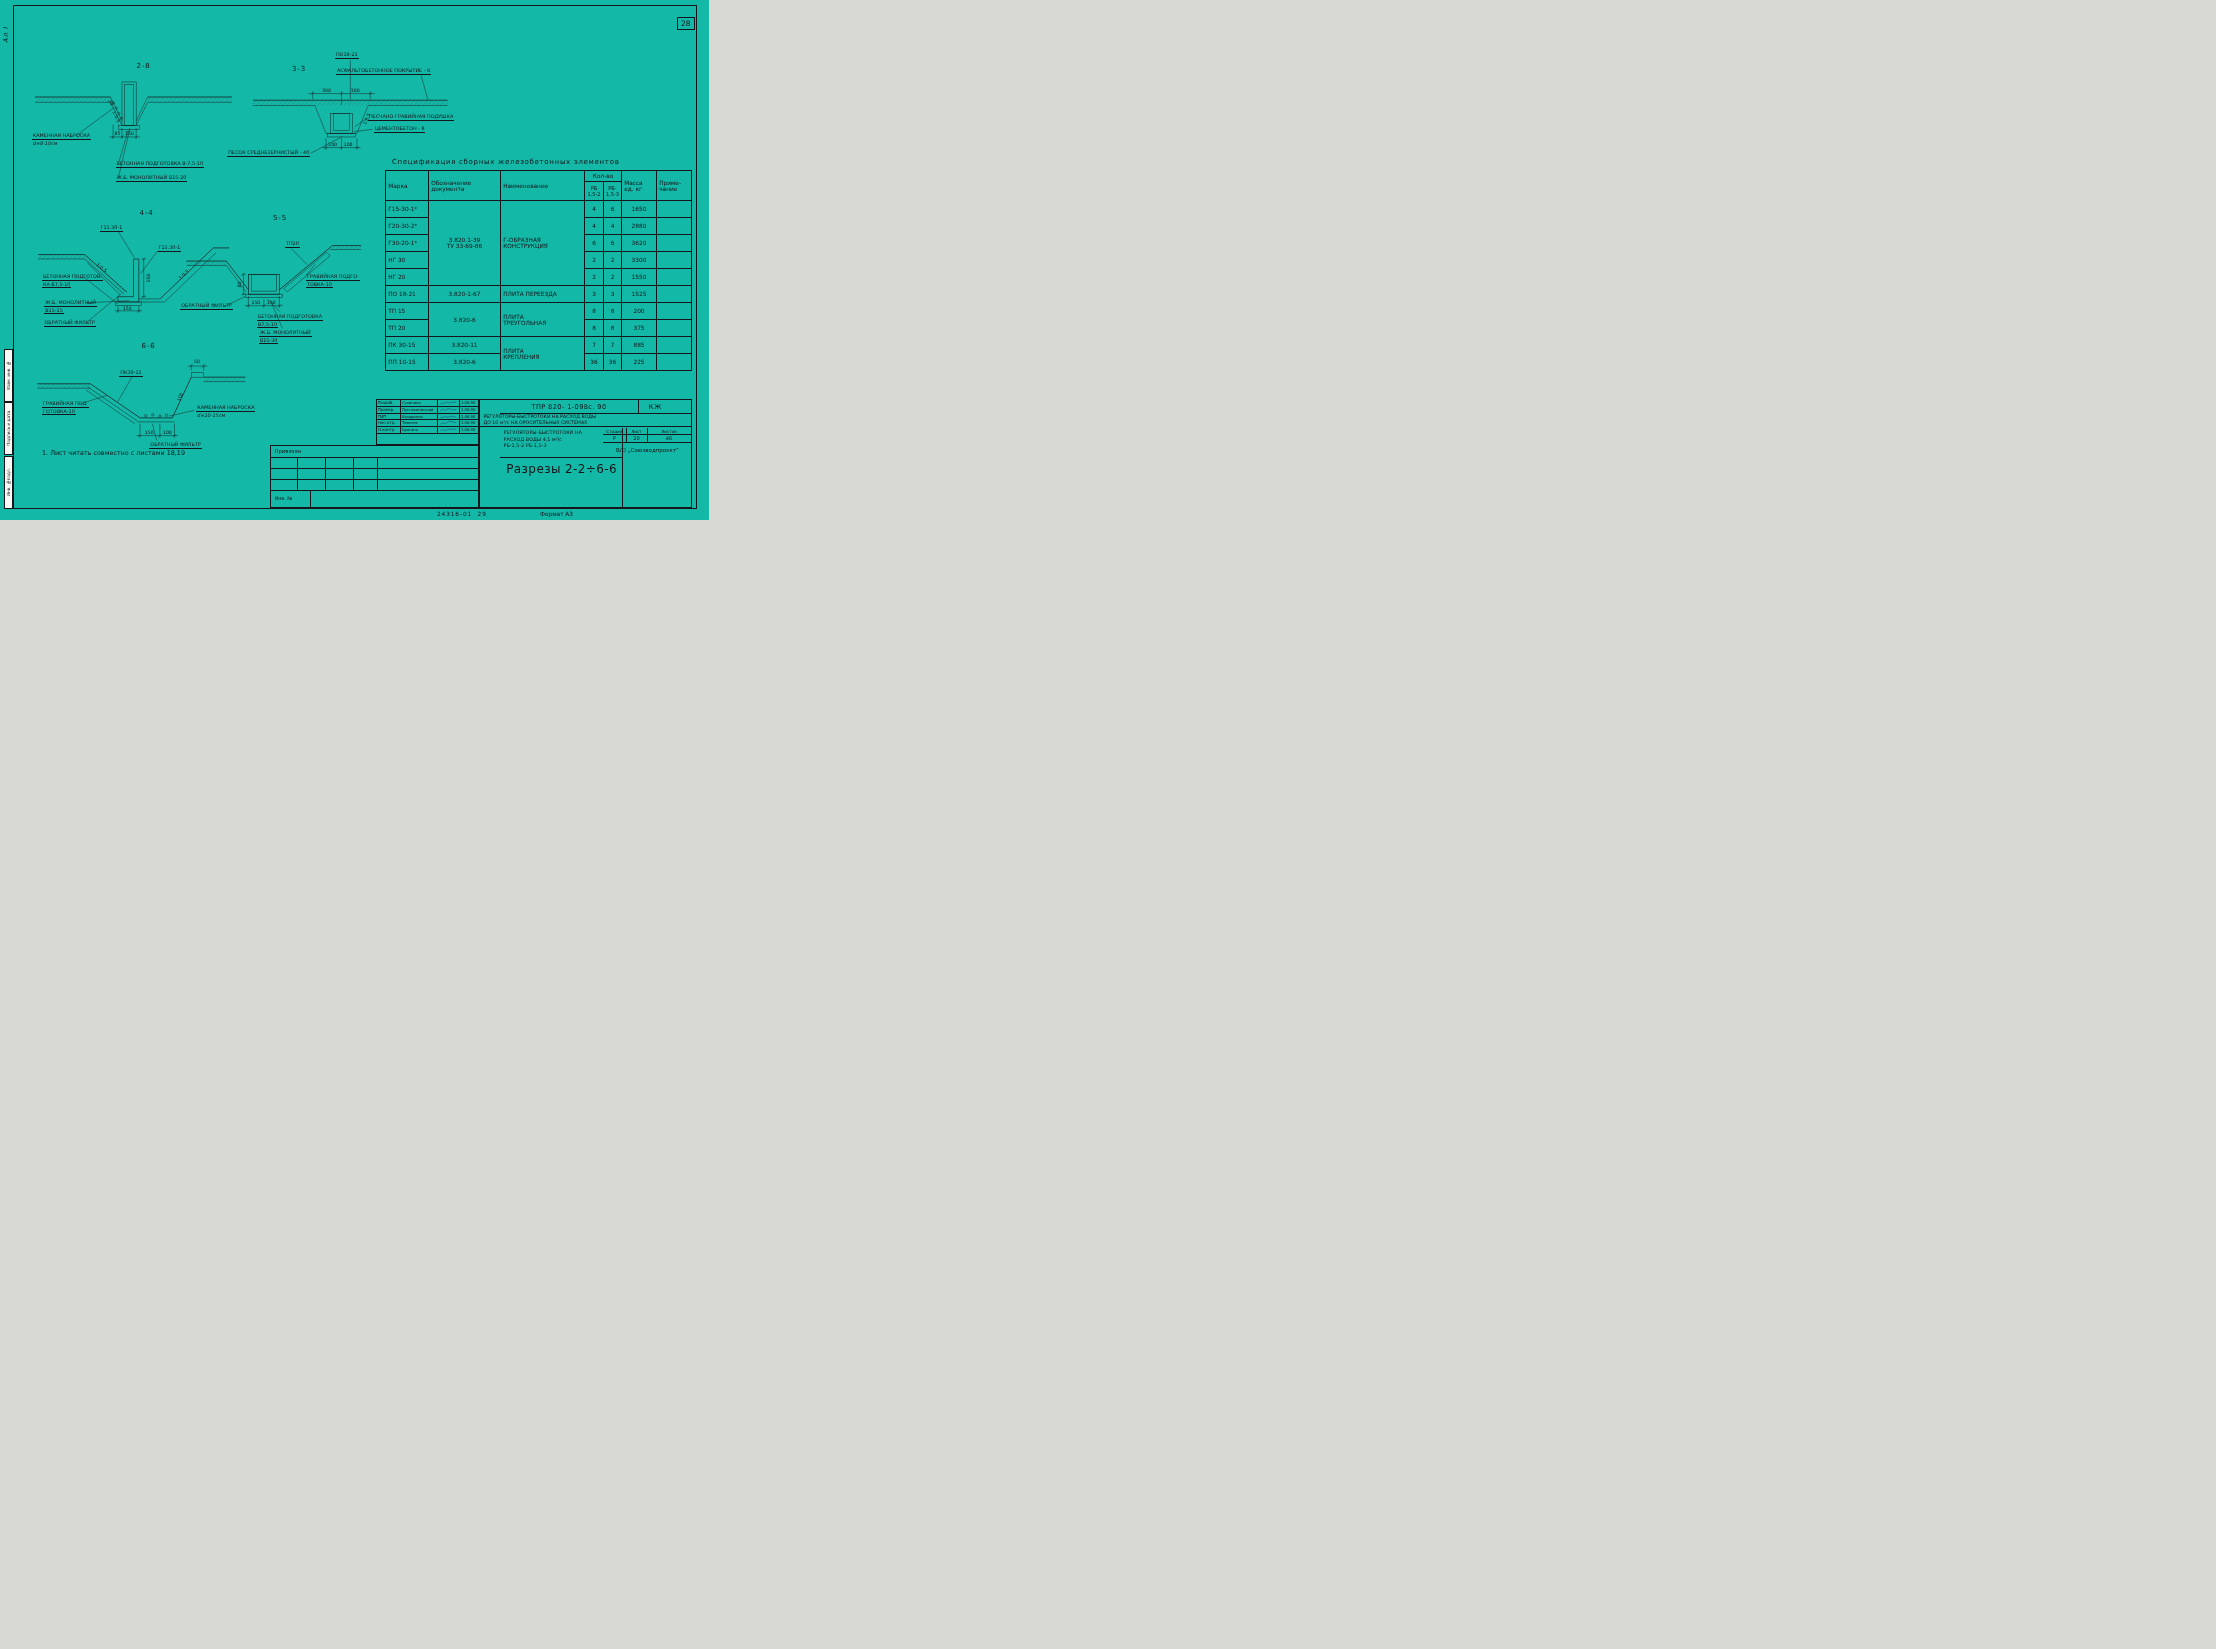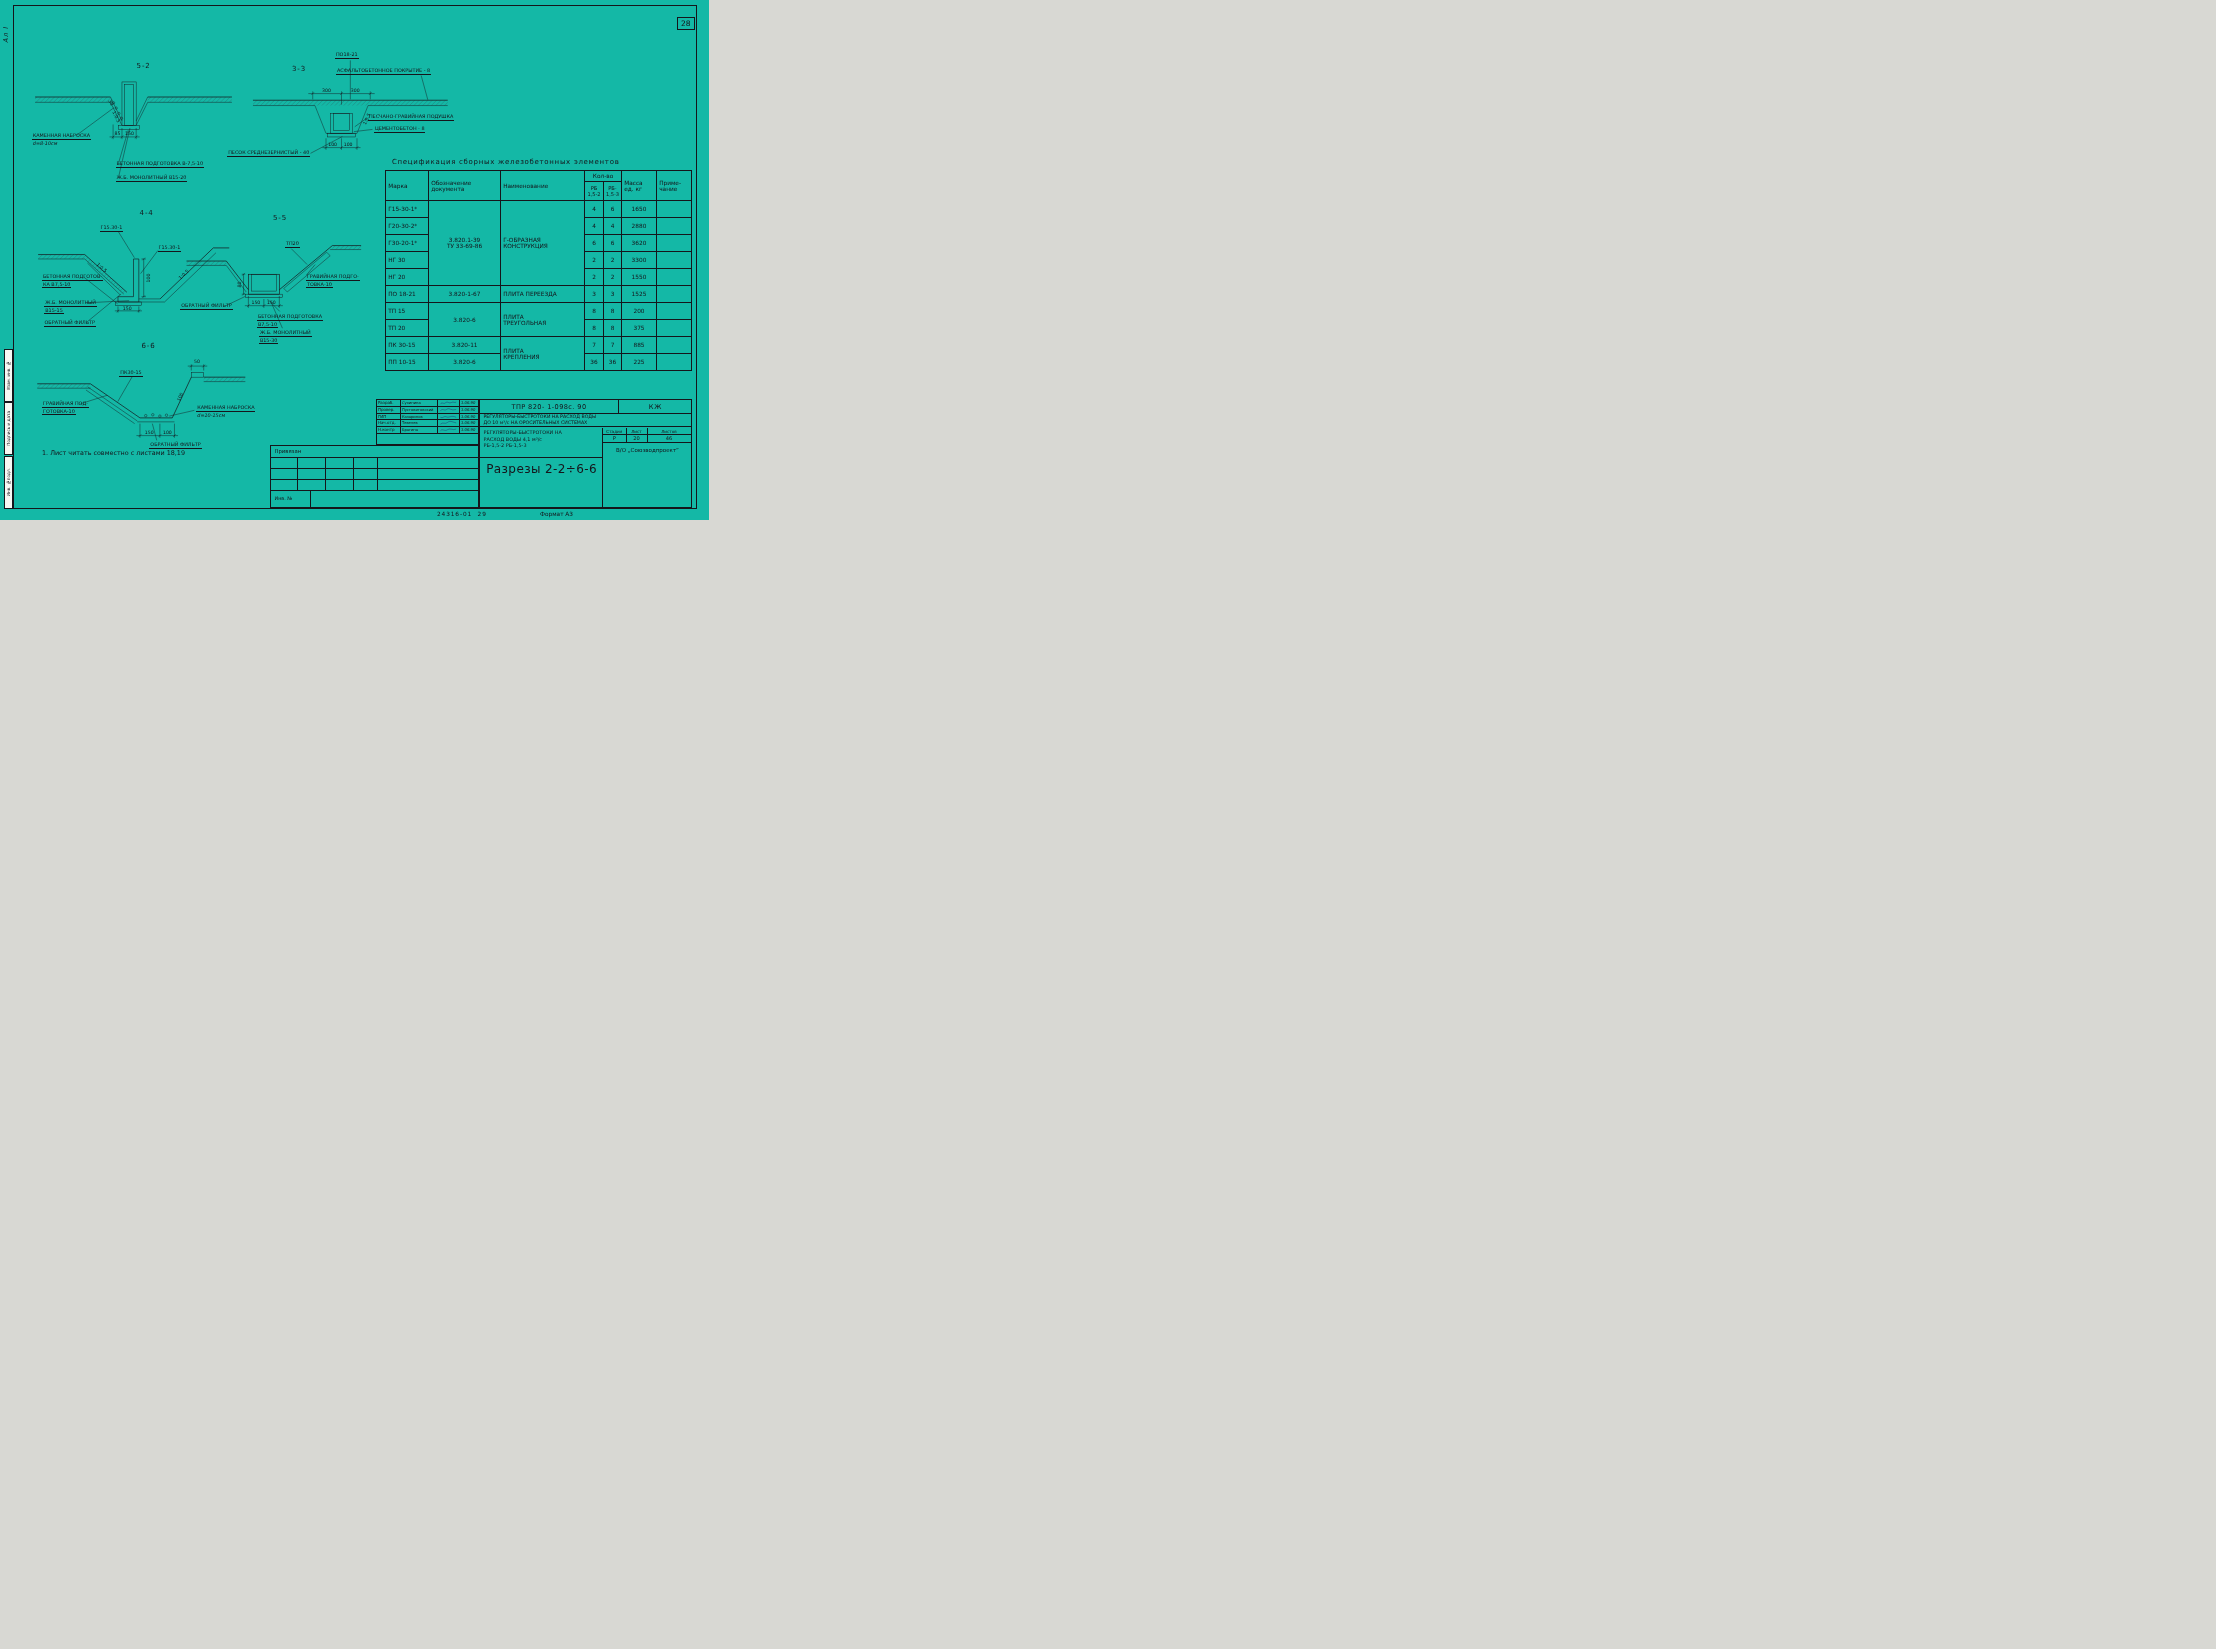--- a/index.html
+++ b/index.html
@@ -52,21 +52,21 @@
   .sig-ink path { stroke:#1b2f6e; stroke-width:1.1; fill:none; }
 
   .ll-row1 { height:11.5px; border-bottom:0.4px solid #15151b; font-size:5.3px; padding:1.8px 0 0 3.5px; }
   .ll-grid { display:grid; grid-template-columns:26.6px 28px 28px 24px 1fr; }
   .lg { border-right:0.4px solid #15151b; border-bottom:0.4px solid #15151b; height:11px; }
   .lg.last { border-right:none; }
   .ll-bottom { height:17.3px; display:flex; }
   .ll-bottom .lbl { width:40px; border-right:0.4px solid #15151b; font-size:4.9px; padding:4.4px 0 0 3.5px; }
 
   .mcell { position:absolute; overflow:hidden; }
-  .br { border-right:0.4px solid #15151b; }
+  .br { border-right:0.4px solid #15151b;margin-left:20px; }
   .bb { border-bottom:0.4px solid #15151b; }
   .m-desig { font-size:6.6px; letter-spacing:0.4px; display:flex; align-items:center; justify-content:center; }
   .m-kj { font-size:6.6px; letter-spacing:0.9px; display:flex; align-items:center; justify-content:center; }
   .m-proj { font-size:4.7px; line-height:6px; padding:0.4px 0 0 3.5px; }
   .m-obj { font-size:4.9px; line-height:6.6px; padding:1.8px 0 0 3.5px; }
   .st-grid { display:grid; grid-template-columns:23.5px 21px 43px; }
   .st { border-right:0.4px solid #15151b; border-bottom:0.4px solid #15151b; text-align:center; overflow:hidden; }
   .st.h { font-size:4.2px; height:7.5px; line-height:7px; }
   .st.v { font-size:5.1px; height:7.5px; line-height:7px; }
   .st.last { border-right:none; }
@@ -86,21 +86,21 @@
   <div class="mbox" style="top:402px; height:53px;">
       <span>Подпись и дата</span>
     </div>
   <div class="mbox" style="top:456px; height:53px;">
       <span>Инв. №подл.</span>
     </div>
 
   <div class="sheetnum">28</div>
 
   <div class="sec" style="left:26.6px; top:58px; width:213px; height:133px;">
-    <div class="sec-title" style="left:110px; top:4.4px;">5-2</div>
+    <div class="sec-title" style="left:110px; top:4.4px;">2-8</div>
     <svg class="drawing" width="213" height="133" viewBox="0 0 480 300">
       <defs>
           <pattern id="h22" width="7" height="7" patternUnits="userSpaceOnUse" patternTransform="rotate(45)">
             <line x1="0" y1="0" x2="0" y2="7" stroke="#3a3a40" stroke-width="0.8"></line>
           </pattern>
         </defs>
       <g stroke="#15151b" fill="none" stroke-width="1">
         <rect x="18" y="88" width="170" height="12" fill="url(#h22)" stroke="none"></rect>
         <rect x="272" y="88" width="190" height="12" fill="url(#h22)" stroke="none"></rect>
         <path d="M18 88 H188 M272 88 H462" stroke-width="1.6"></path>

